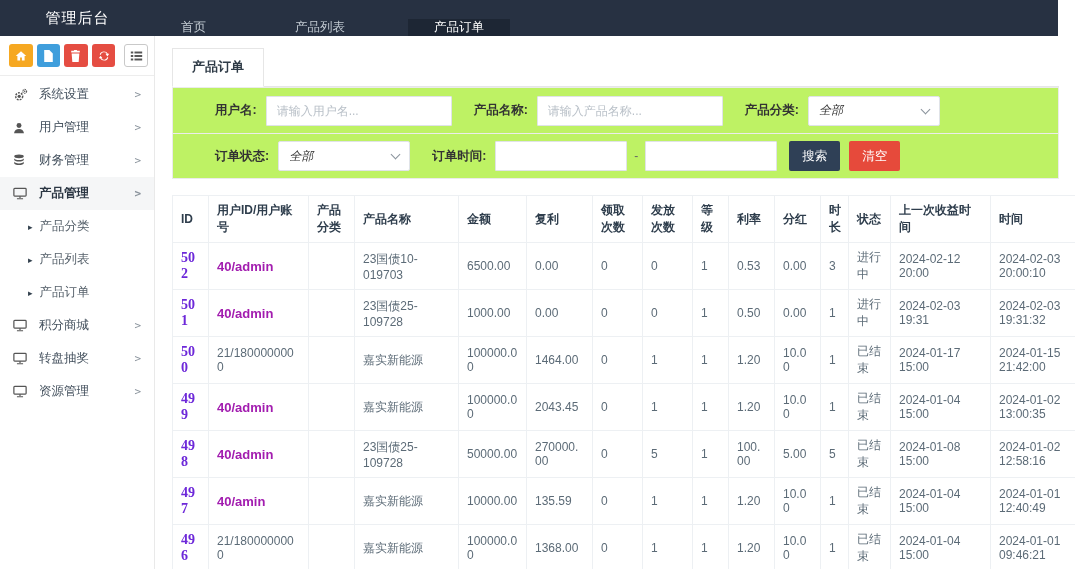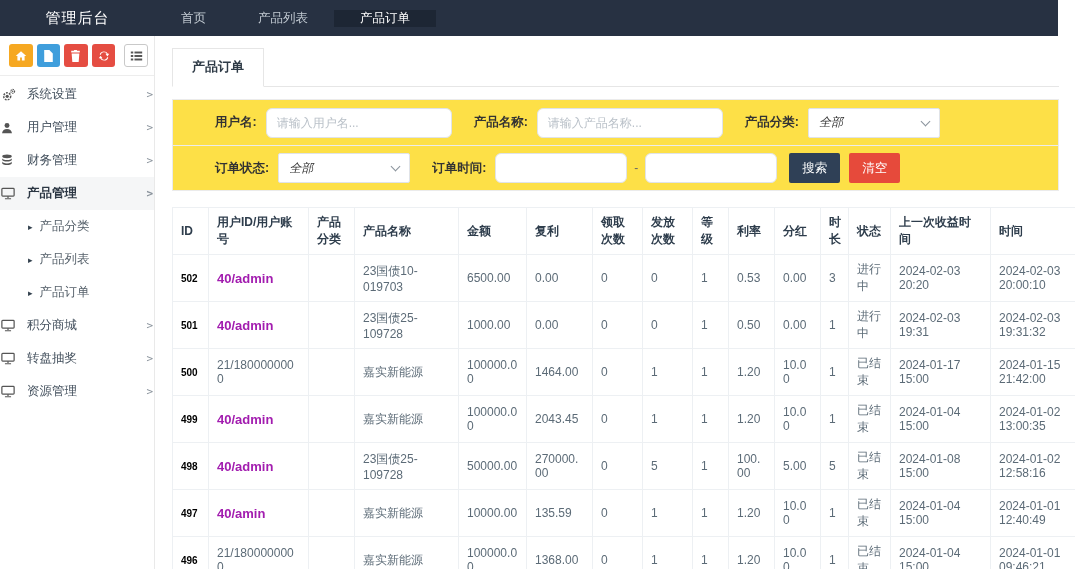--- a/index.html
+++ b/index.html
@@ -4,66 +4,66 @@
 <style>
   * { box-sizing: border-box; }
   html,body { margin:0; padding:0; }
   body {
     width:1075px; height:569px; overflow:hidden; background:#fff;
     font-family:"Liberation Sans","DejaVu Sans",sans-serif;
   }
   
   .navbar { position:fixed; top:0; left:0; width:1058px; height:36px; background:#273142; display:flex; align-items:stretch; color:#cfd6dd; z-index:20; }
   .brand { width:155px; display:flex; align-items:center; justify-content:center; color:#fff; font-size:15px; letter-spacing:1px; }
-  .nav-items { display:flex; align-items:center; }
+  .nav-items { display:flex; align-items:flex-end;gap:37px; }
   .nav-item { display:flex; align-items:center; padding:0 26px; font-size:12.5px; cursor:pointer; color:#c3cbd3; }
   .nav-item.active { background:#1d2634; color:#fff; }
   .nav-right { margin-left:auto; display:flex; align-items:center; gap:14px; padding-right:18px; }
   .icon-btn { display:flex; align-items:center; cursor:pointer; }
   .welcome-wrap { display:flex; align-items:center; gap:6px; cursor:pointer; font-size:12px; color:#dde3e9; }
   .caret-down { width:0; height:0; border-left:4px solid transparent; border-right:4px solid transparent; border-top:5px solid #cfd6dd; display:inline-block; }
   
   .sidebar { position:fixed; top:36px; left:0; width:155px; bottom:0; background:#fff; border-right:1px solid #e9e9e9; z-index:10; }
   .quick-row { display:flex; align-items:center; gap:4px; padding:8px 6px 8px 9px; border-bottom:1px solid #ededed; }
   .qbtn { width:25px; height:23px; border:none; border-radius:3px; display:flex; align-items:center; justify-content:center; cursor:pointer; padding:0; }
   .qbtn.light { background:#fff; border:1px solid #c9c9c9; margin-left:5px; }
   .menu { list-style:none; margin:0; padding:2px 0; }
-  .menu-item { display:flex; align-items:center; height:33px; padding:0 1px; font-size:12.5px; color:#424f5c; cursor:pointer; }
+  .menu-item { display:flex; align-items:center; height:33px; padding:0 13px; font-size:12.5px; color:#424f5c; cursor:pointer; }
   .menu-item .mi-icon { width:19px; margin-right:7px; display:flex; align-items:center; }
   .menu-item .arrow { margin-left:auto; color:#8a939c; font-size:11px; font-family:"DejaVu Sans Mono",monospace; }
   .menu-item.active { font-weight:bold; color:#2c3744; background:#f5f6f7; }
   .menu-item.sub { padding-left:28px; color:#55606a; }
   .menu-item.sub .caret { margin-right:7px; font-size:9px; color:#32404d; }
   
   .main { position:fixed; top:36px; left:156px; width:919px; bottom:0; background:#fff; padding:12px 16px 0 16px; overflow:hidden; }
   .tabbar { display:flex; border-bottom:1px solid #e6e6e6; }
   .tab { padding:9px 19px 10px; font-size:13px; font-weight:bold; color:#2f3b47; cursor:pointer; }
   .tab.active { border:1px solid #e6e6e6; border-bottom:1px solid #fff; margin-bottom:-1px; background:#fff; }
   .tab.add { color:#3fae77; }
   
-  .filterbox { margin-top:12px; background:#fde047; border:1px solid #ebebeb; }
+  .filterbox { background:#bef264; border:1px solid #ebebeb; }
   .filter-row { display:flex; align-items:center; height:45px; padding-left:42px; }
   .filter-row + .filter-row { border-top:1px solid #ececec; }
   .f-label { font-size:12.5px; font-weight:bold; color:#333; margin-right:9px; white-space:nowrap; }
-  .f-input { width:186px; height:30px; background:#fff; border:1px solid #e0e3e8; border-radius:6px; padding:0 10px; font-size:12px; color:#333; outline:none; margin-right:22px; }
+  .f-input { width:186px; height:30px; background:#fff; border:1px solid #e0e3e8; border-radius:1px; padding:0 10px; font-size:12px; color:#333; outline:none; margin-right:22px; }
   .f-input::placeholder { color:#b9c0c8; }
   .f-input.date { width:132px; margin-right:0; }
   .f-select { width:132px; height:30px; background:#fff; border:1px solid #e0e3e8; border-radius:2px; padding:0 10px; font-size:12px; color:#333; display:inline-flex; align-items:center; justify-content:space-between; cursor:pointer; margin-right:22px;font-style:italic; }
   .chev { width:7px; height:7px; border-right:1.4px solid #8a939c; border-bottom:1.4px solid #8a939c; transform:rotate(45deg); margin-top:-3px; }
   .range-sep { color:#666; margin:0 7px; font-size:12px; }
   .btn { height:30px; padding:0 13px; border:none; border-radius:2px; color:#fff; font-size:12.5px; cursor:pointer; }
   .btn-search { background:#2f4056; margin-left:12px; }
   .btn-clear { background:#e64a3b; margin-left:9px; }
   
   .table-wrap { margin-top:16px; }
   table { width:100%; border-collapse:collapse; table-layout:fixed; }
   th, td { border:1px solid #edf0f3; padding:6px 8px; font-size:12px; color:#5c6b77; text-align:left; vertical-align:middle; word-wrap:break-word; overflow-wrap:break-word; }
   th { color:#2e3d4c; font-weight:bold; height:44px; background:#fff; }
   td { height:41px; }
-  td.c-id { font-weight:bold; color:#000000; font-size:10px; }
+  td.c-id { font-weight:bold; color:#6d28d9; font-size:14px;font-family:Liberation Serif, serif; }
   td.c-user.strong { font-weight:bold; color:#a21caf; font-size:13px; }
 </style>
 </head>
 <body>
 
 <div class="navbar">
   <div class="brand">管理后台</div>
   <div class="nav-items" id="nav-items">
       <div class="nav-item">首页</div>
       <div class="nav-item">产品列表</div>
@@ -281,21 +281,21 @@
             <td class="">23国债10-019703</td>
             <td class="">6500.00</td>
             <td class="">0.00</td>
             <td class="">0</td>
             <td class="">0</td>
             <td class="">1</td>
             <td class="">0.53</td>
             <td class="">0.00</td>
             <td class="">3</td>
             <td class="">进行中</td>
-            <td class="">2024-02-03 20:20</td>
+            <td class="">2024-02-12 20:00</td>
             <td class="">2024-02-03 20:00:10</td>
           </tr>
           <tr>
             <td class="c-id">501</td>
             <td class="c-user strong">40/admin</td>
             <td class=""></td>
             <td class="">23国债25-109728</td>
             <td class="">1000.00</td>
             <td class="">0.00</td>
             <td class="">0</td>

